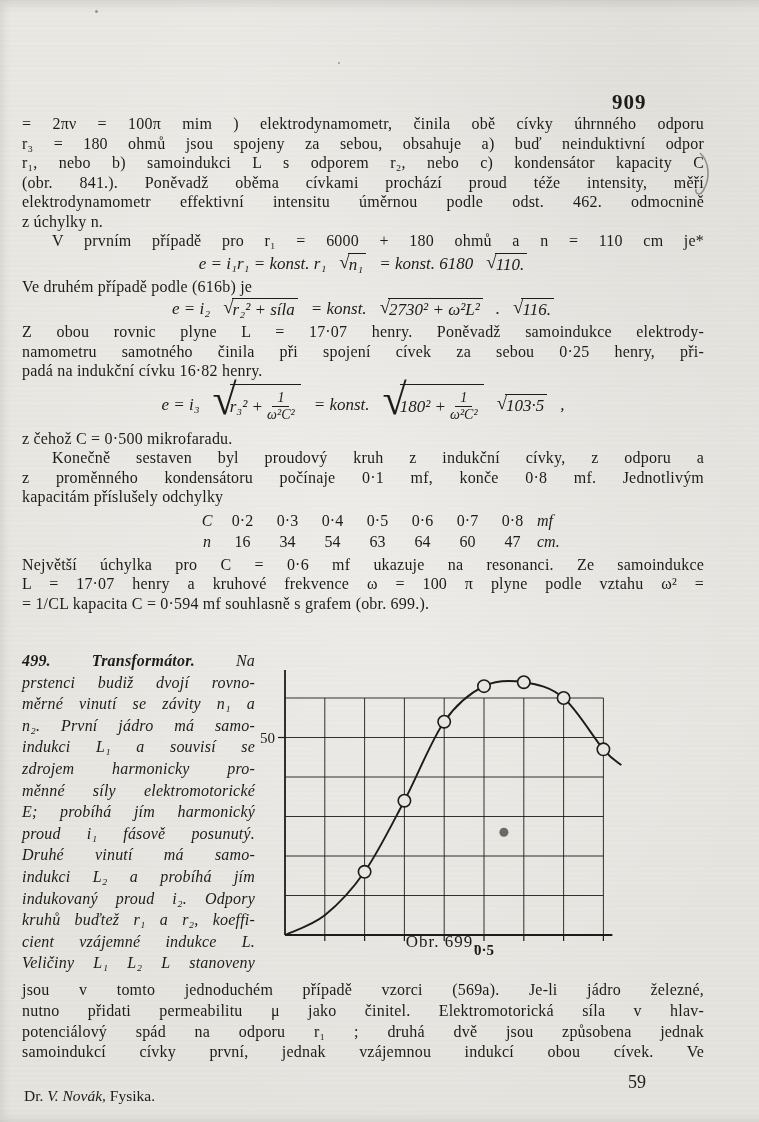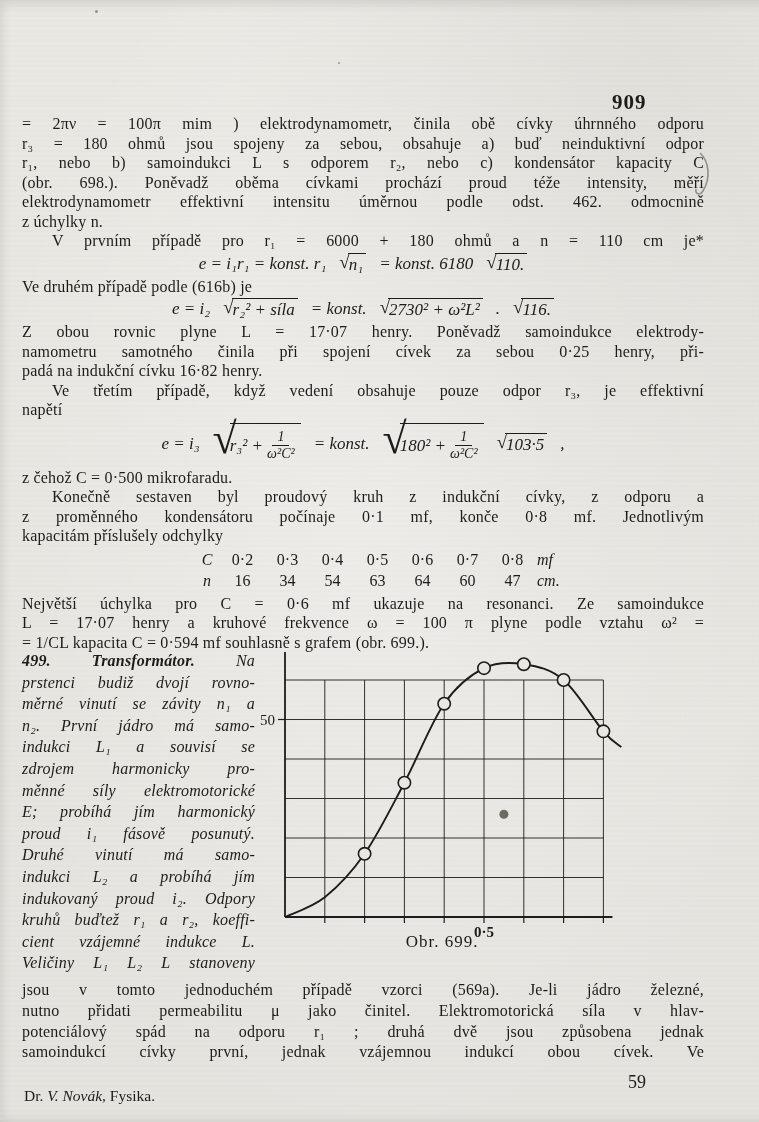--- a/index.html
+++ b/index.html
@@ -34,21 +34,21 @@
   .bsq .arg{border-top:1.5px solid #1d1c1a;display:inline-flex;align-items:center;gap:3px;padding:3px 5px 0 0;margin-left:-7px;min-height:38px;}
   .frac{display:inline-flex;flex-direction:column;align-items:center;line-height:1.15;font-size:14px;margin:0 1px;}
   .frac .num{padding:0 5px;border-bottom:1.2px solid #1d1c1a;}
   #restable{display:flex;flex-direction:column;margin:3px 0 3px 172px;font-size:16px;line-height:21px;}
   .trow{display:flex;}
   .tl{width:26px;text-align:center;font-style:italic;}
   .tc{width:45px;text-align:center;}
   .tu{width:48px;font-style:italic;padding-left:2px;}
   #colL{position:absolute;left:22px;top:650px;width:233px;font-size:16px;line-height:21.6px;letter-spacing:.2px;font-style:italic;}
   #colL .head{font-weight:bold;}
-  #graph{position:absolute;left:253px;top:645px;width:378px;height:300px;}
+  #graph{position:absolute;left:253px;top:663px;width:378px;height:300px;}
   #fig-caption{position:absolute;left:253px;top:932px;width:378px;text-align:center;font-size:17px;letter-spacing:1px;}
   #p8{position:absolute;left:22px;top:980px;width:682px;}
   #p8 .bl{line-height:20.8px;}
   #footer-left{position:absolute;left:24px;top:1087px;font-size:15.5px;}
   #footer-left .it{font-style:italic;}
   #footer-right{position:absolute;left:628px;top:1072px;font-size:18px;}
   .speck{position:absolute;background:#55524c;border-radius:50%;opacity:.55;}
   #pen-mark{position:absolute;left:694px;top:150px;}
 </style>
 </head>
@@ -63,21 +63,21 @@
 
   <svg id="pen-mark" width="22" height="48">
     <path d="M6,3 C15,11 17,28 9,41 C6,46 1,44 2,39" stroke="#6e6c66" stroke-width="1.6" fill="none" opacity="0.7"></path>
   </svg>
 
   <div id="secA">
     <div class="bl">
       <div class="jline">= 2πν = 100π mim ) elektrodynamometr, činila obě cívky úhrnného odporu</div>
       <div class="jline">r₃ = 180 ohmů jsou spojeny za sebou, obsahuje a) buď neinduktivní odpor</div>
       <div class="jline">r₁, nebo b) samoindukci L s odporem r₂, nebo c) kondensátor kapacity C</div>
-      <div class="jline">(obr. 698.). Poněvadž oběma cívkami prochází proud téže intensity, měří</div>
+      <div class="jline">(obr. 841.). Poněvadž oběma cívkami prochází proud téže intensity, měří</div>
       <div class="jline">elektrodynamometr effektivní intensitu úměrnou podle odst. 462. odmocnině</div>
       <div class="jline last">z úchylky n.</div>
       <div class="jline ind">V prvním případě pro r₁ = 6000 + 180 ohmů a n = 110 cm je*</div>
     </div>
 
     <div class="eq">
       <span class="pl">e = i₁r₁ = konst. r₁</span>
       <span class="sqrt">
           <span class="sg">√</span>
           <span class="arg">n₁</span>
@@ -108,24 +108,20 @@
           <span class="arg">116.</span>
         </span>
     </div>
 
     <div class="bl">
       <div class="jline">Z obou rovnic plyne L = 17·07 henry. Poněvadž samoindukce elektrody-</div>
       <div class="jline">namometru samotného činila při spojení cívek za sebou 0·25 henry, při-</div>
       <div class="jline last">padá na indukční cívku 16·82 henry.</div>
     </div>
 
-    <div class="bl">
-      <div class="jline ind">Ve třetím případě, když vedení obsahuje pouze odpor r₃, je effektivní</div>
-      <div class="jline last">napětí</div>
-    </div>
 
     <div class="eq" style="margin:3px 0;">
       <span class="pl">e = i₃</span>
       <span class="bsq">
         <span class="sg">√</span>
         <span class="arg">
           <span>r₃² +</span>
           <span class="frac">
               <span class="num">1</span>
               <span class="den">ω²C²</span>

